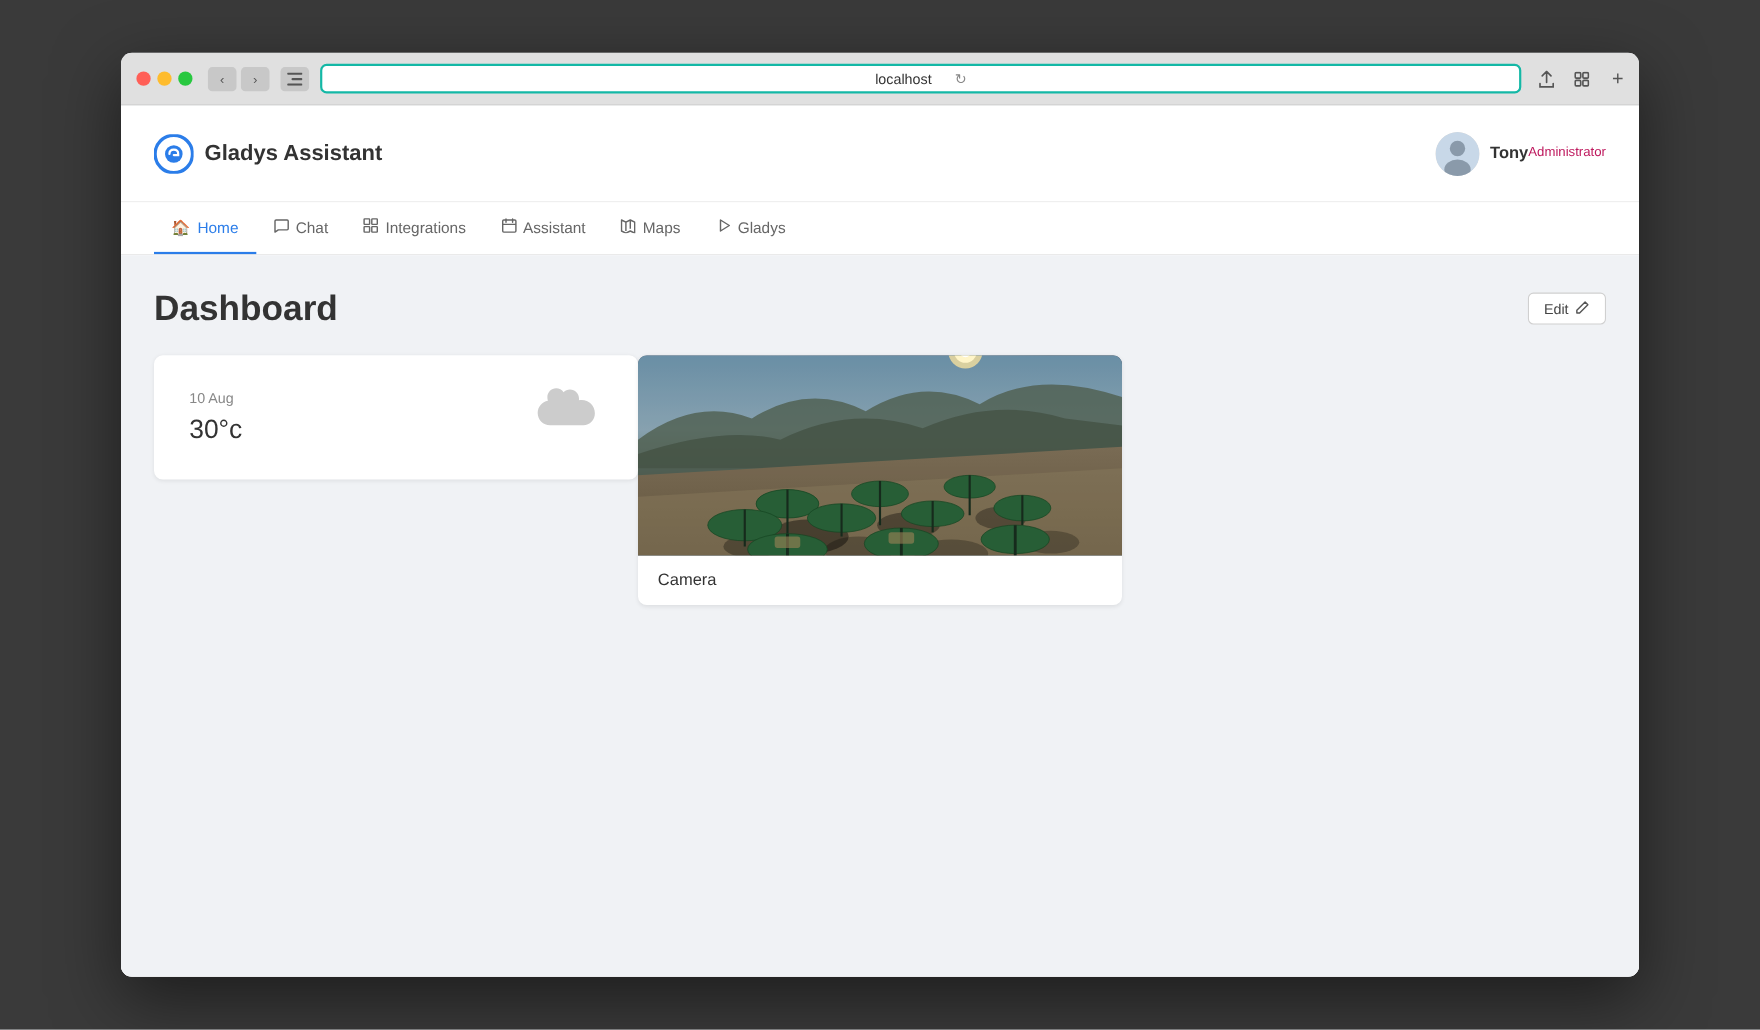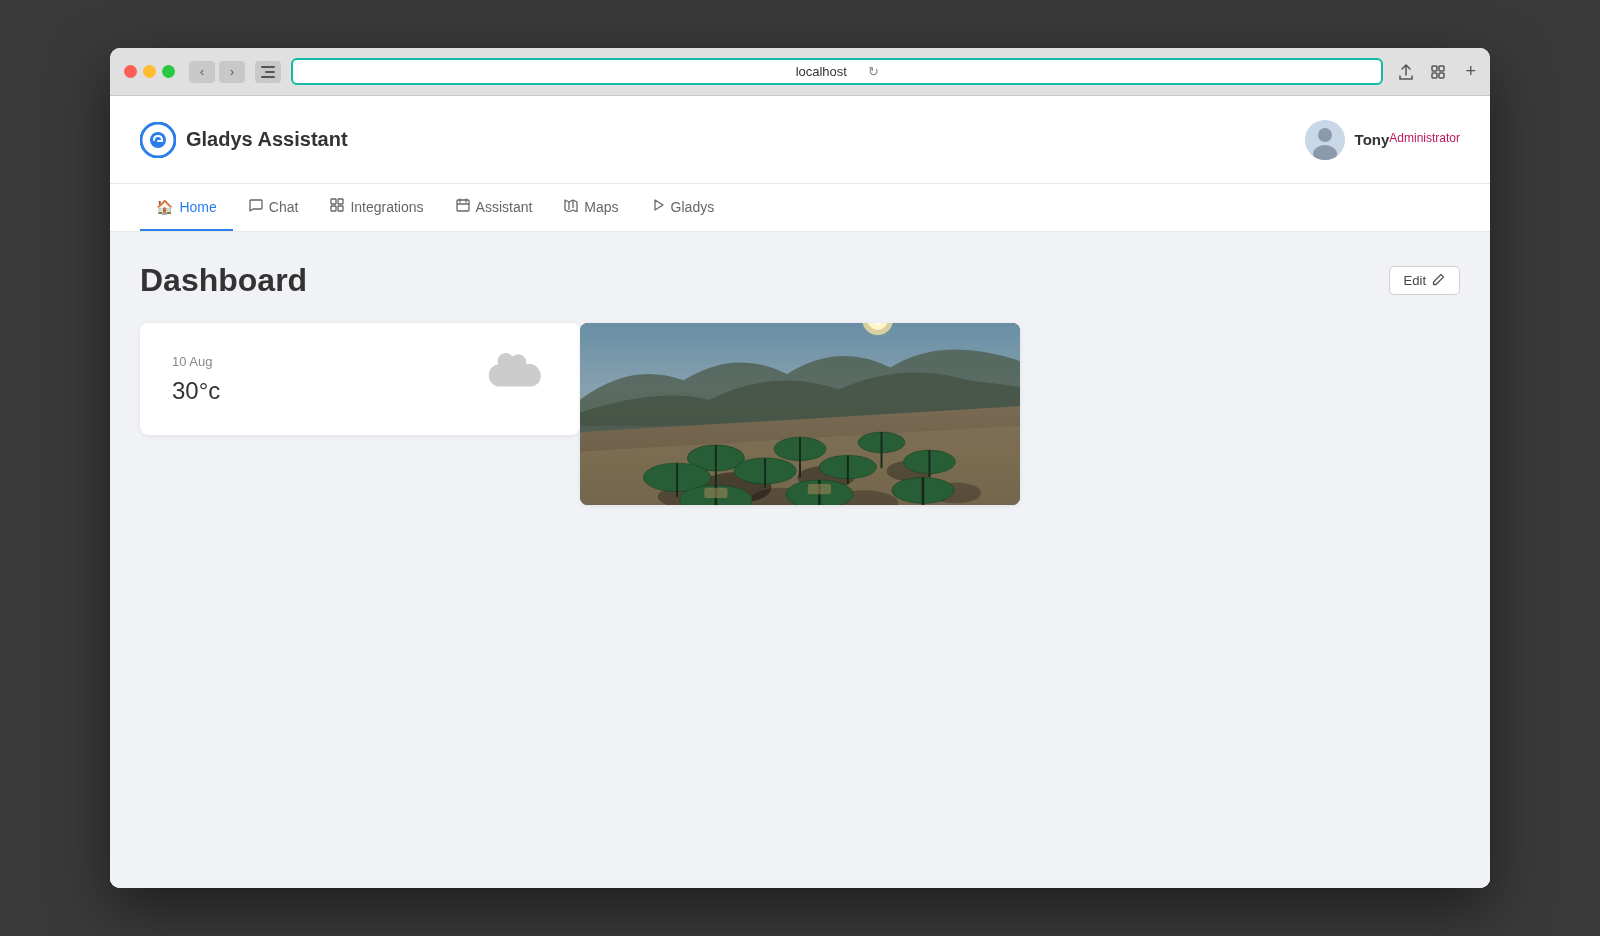--- a/index.html
+++ b/index.html
@@ -572,19 +572,20 @@
 
               <rect x="96" y="148" width="18" height="8" rx="2" fill="rgba(180,150,100,0.6)"></rect>
               <rect x="176" y="145" width="18" height="8" rx="2" fill="rgba(180,150,100,0.6)"></rect>
 
               <rect width="340" height="182" fill="rgba(0,0,0,0.12)"></rect>
 
               <circle cx="230" cy="18" r="8" fill="rgba(255,245,200,1)"></circle>
               <circle cx="230" cy="18" r="4" fill="white"></circle>
             </svg>
           </div>
+          <div class="camera-label">Camera</div>
         </div>
 
       </div>
     </div>
 
   </div>
 </div>
 
 </body></html>

